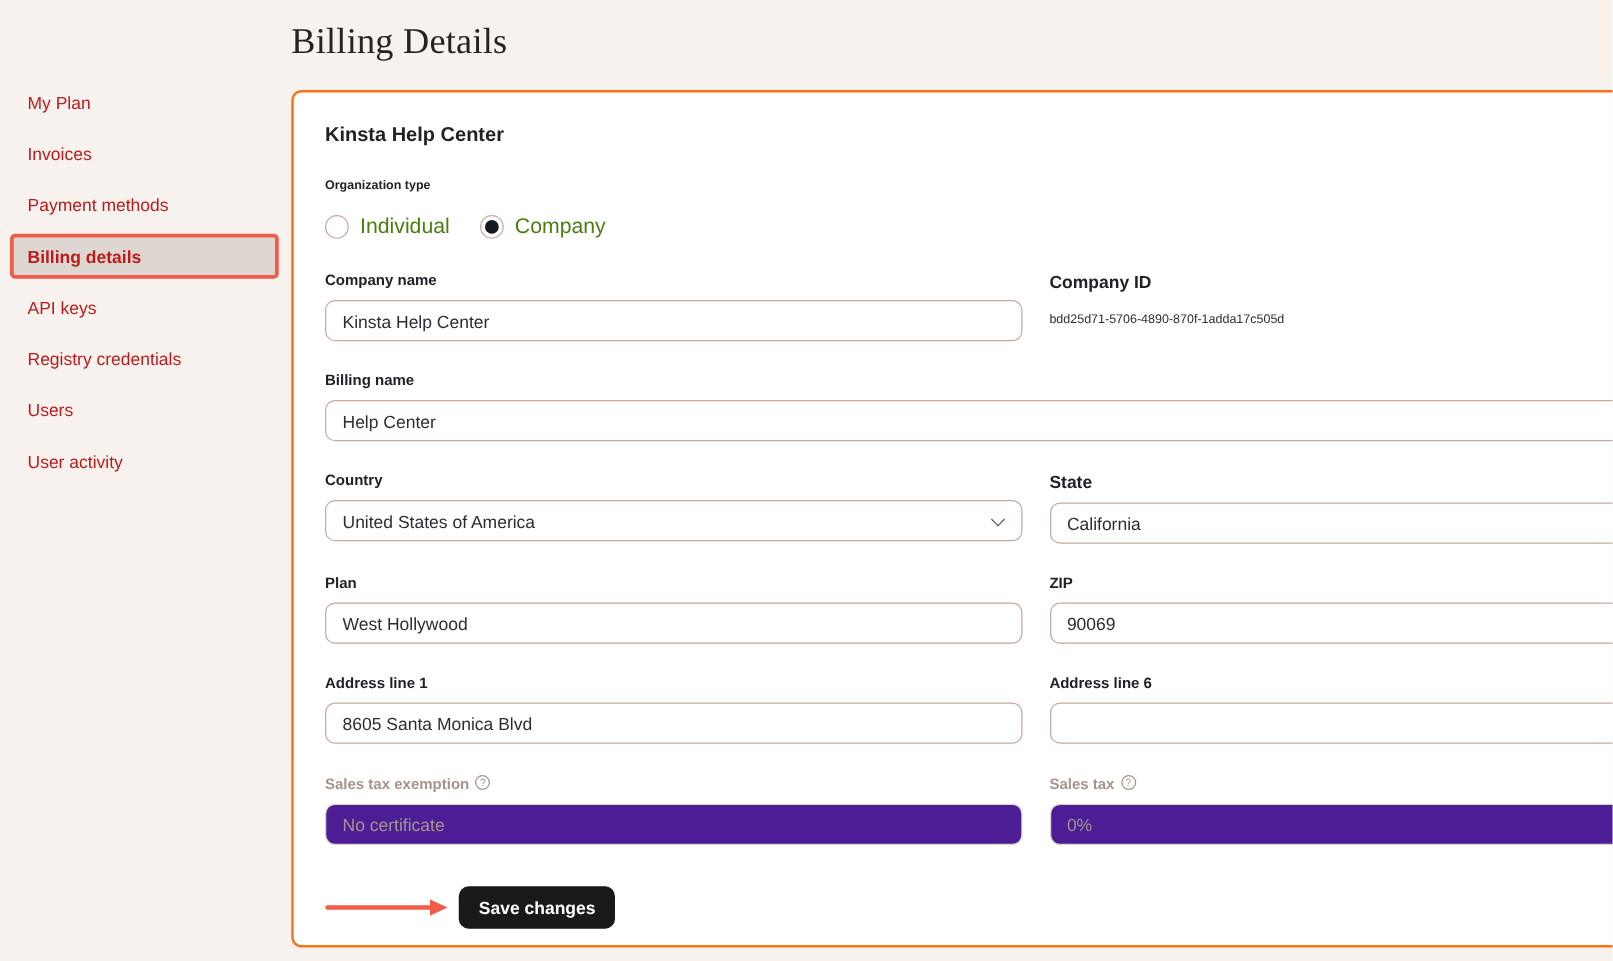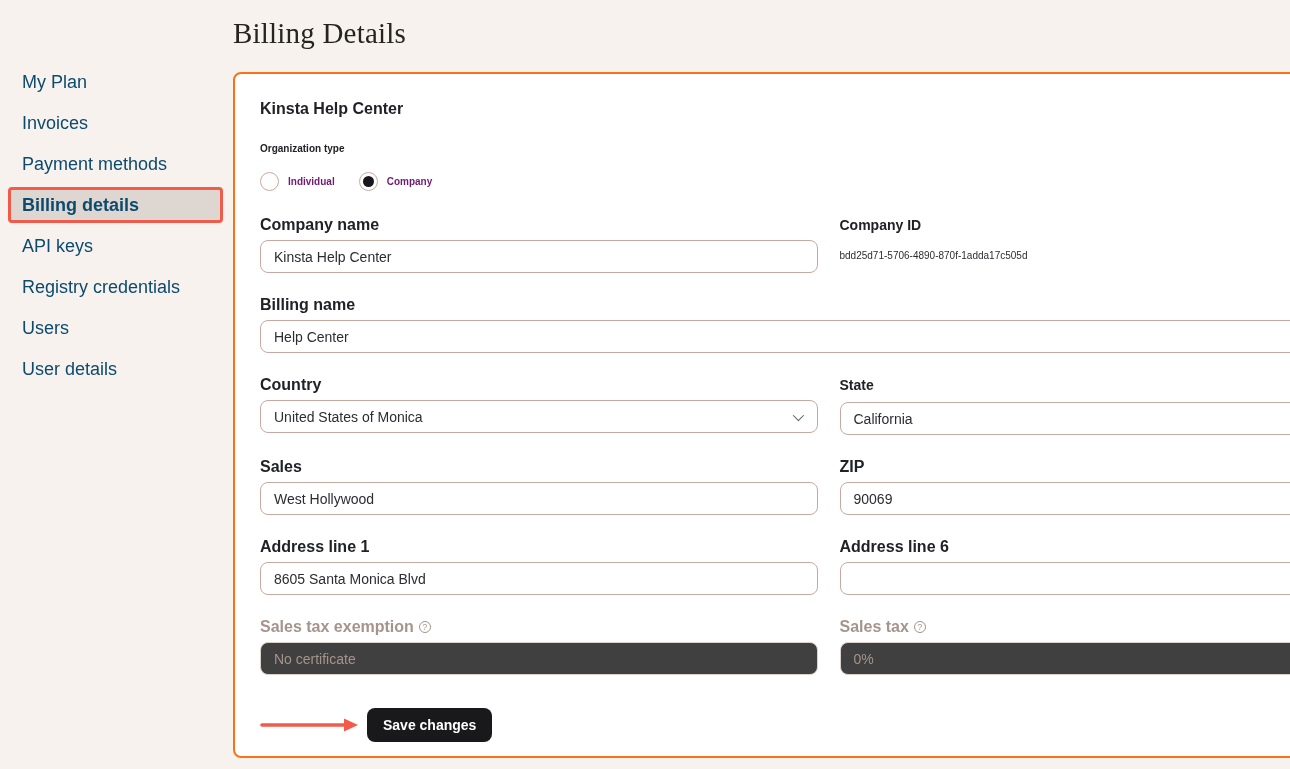--- a/index.html
+++ b/index.html
@@ -12,23 +12,23 @@
   }
   .app { display: flex; width: 1290px; height: 769px; }
 
   
   .sidebar {
     width: 233px;
     flex: 0 0 233px;
     padding: 64px 10px 0 8px;
   }
   .nav-item {
-    font-size: 18px;
+    font-size: 14px;
     font-weight: 500;
-    color: #0c4a6e;
+    color: #b91c1c;
     padding: 8px 14px;
     margin-bottom: 5px;
     border-radius: 4px;
     line-height: 20px;
     cursor: pointer;
   }
   .nav-item.active {
     background: #ded6d1;
     border: 3px solid #f25b4a;
     padding: 5px 11px;
@@ -54,42 +54,42 @@
     background: #ffffff;
     border: 2px solid #f97316;
     border-radius: 8px;
     padding: 26px 20px 20px 25px;
   }
 
   .card-heading { font-size: 16px; font-weight: 700; line-height: 18px; color: #202227; margin-bottom: 24px; }
 
   .field-label {
     display: block;
-    font-size: 16px;
+    font-size: 12px;
     font-weight: 700;
     color: #202227;
     line-height: 13px;
     margin-bottom: 9px;
   }
   .field-label.lg { font-size: 14px; line-height: 15px; margin-bottom: 9px; }
   .org-label { font-size: 10px; margin-bottom: 13px; }
 
   
   .radio-row { display: flex; align-items: center; gap: 24px; margin-bottom: 24px; height: 26px; }
   .radio { display: inline-flex; align-items: center; gap: 9px; cursor: pointer; }
   .radio-circle {
     width: 19px; height: 19px; border-radius: 50%;
     border: 1px solid #c8a9a0; background: #fff;
     display: inline-flex; align-items: center; justify-content: center;
     flex: 0 0 19px;
   }
   .radio-circle.checked::after {
     content: ""; width: 11px; height: 11px; border-radius: 50%; background: #17181d;
   }
-  .radio-text { font-size: 10px; font-weight: 700; color: #701a75; }
+  .radio-text { font-size: 17px; font-weight: 400; color: #4d7c0f; }
 
   
   .grid {
     display: grid;
     grid-template-columns: 1fr 1fr;
     column-gap: 22px;
     row-gap: 25px;
   }
   .span2 { grid-column: 1 / span 2; }
   .text-input, .select {
@@ -110,21 +110,21 @@
     border-right: 1.6px solid #5b5e66;
     border-bottom: 1.6px solid #5b5e66;
     transform: rotate(45deg) translateY(-2px);
     margin-right: 3px;
   }
   .readonly-value { font-size: 10px; color: #2b2d33; line-height: 16px; margin-top: 15px; }
 
   
   .disabled .field-label { color: #a5948c; }
   .input-disabled {
-    background: #404040;
+    background: #4c1d95;
     border: 1px solid #ddd1cc;
     color: #a5948c;
   }
   .help-icon {
     display: inline-block;
     width: 12px; height: 12px;
     border: 1px solid #a5948c;
     border-radius: 50%;
     color: #a5948c;
     font-size: 8.5px;
@@ -165,21 +165,21 @@
 
   <aside class="sidebar">
     <nav>
       <div class="nav-item">My Plan</div>
       <div class="nav-item">Invoices</div>
       <div class="nav-item">Payment methods</div>
       <div class="nav-item active">Billing details</div>
       <div class="nav-item">API keys</div>
       <div class="nav-item">Registry credentials</div>
       <div class="nav-item">Users</div>
-      <div class="nav-item">User details</div>
+      <div class="nav-item">User activity</div>
     </nav>
   </aside>
 
   <main class="main">
     <h1 class="page-title">Billing Details</h1>
 
     <section class="card">
       <h2 class="card-heading">Kinsta Help Center</h2>
 
       <div>
@@ -209,35 +209,35 @@
         </div>
 
         <div class="field span2">
           <span class="field-label">Billing name</span>
           <input class="text-input" type="text" value="Help Center" style="">
         </div>
 
         <div class="field">
           <span class="field-label">Country</span>
           <div class="select">
-            <span>United States of Monica</span>
+            <span>United States of America</span>
             <span class="chevron"></span>
           </div>
         </div>
 
         <div class="field">
           <span class="field-label lg">State</span>
           <div class="select">
             <span>California</span>
             <span class="chevron"></span>
           </div>
         </div>
 
         <div class="field">
-          <span class="field-label">Sales</span>
+          <span class="field-label">Plan</span>
           <input class="text-input" type="text" value="West Hollywood" style="">
         </div>
 
         <div class="field">
           <span class="field-label">ZIP</span>
           <input class="text-input" type="text" value="90069" style="">
         </div>
 
         <div class="field">
           <span class="field-label">Address line 1</span>

